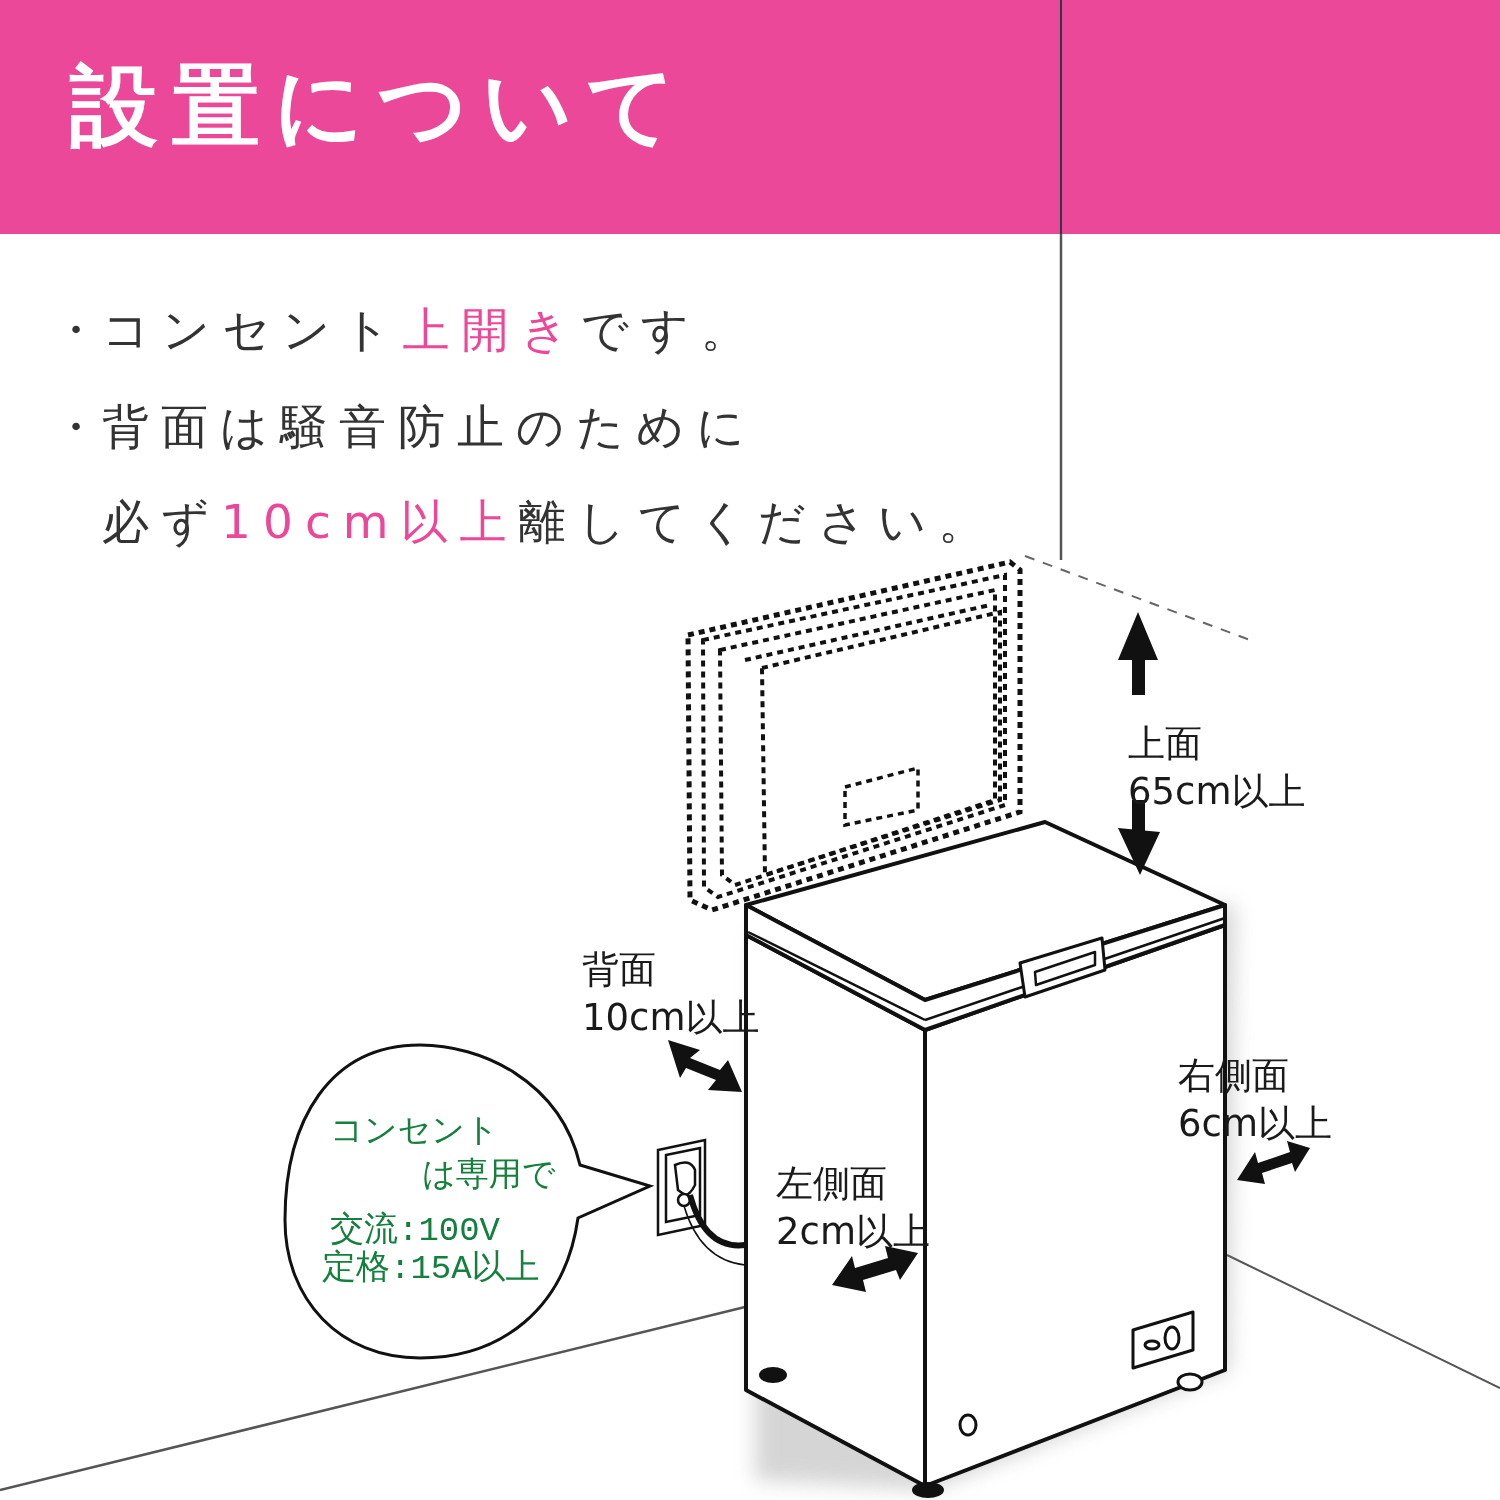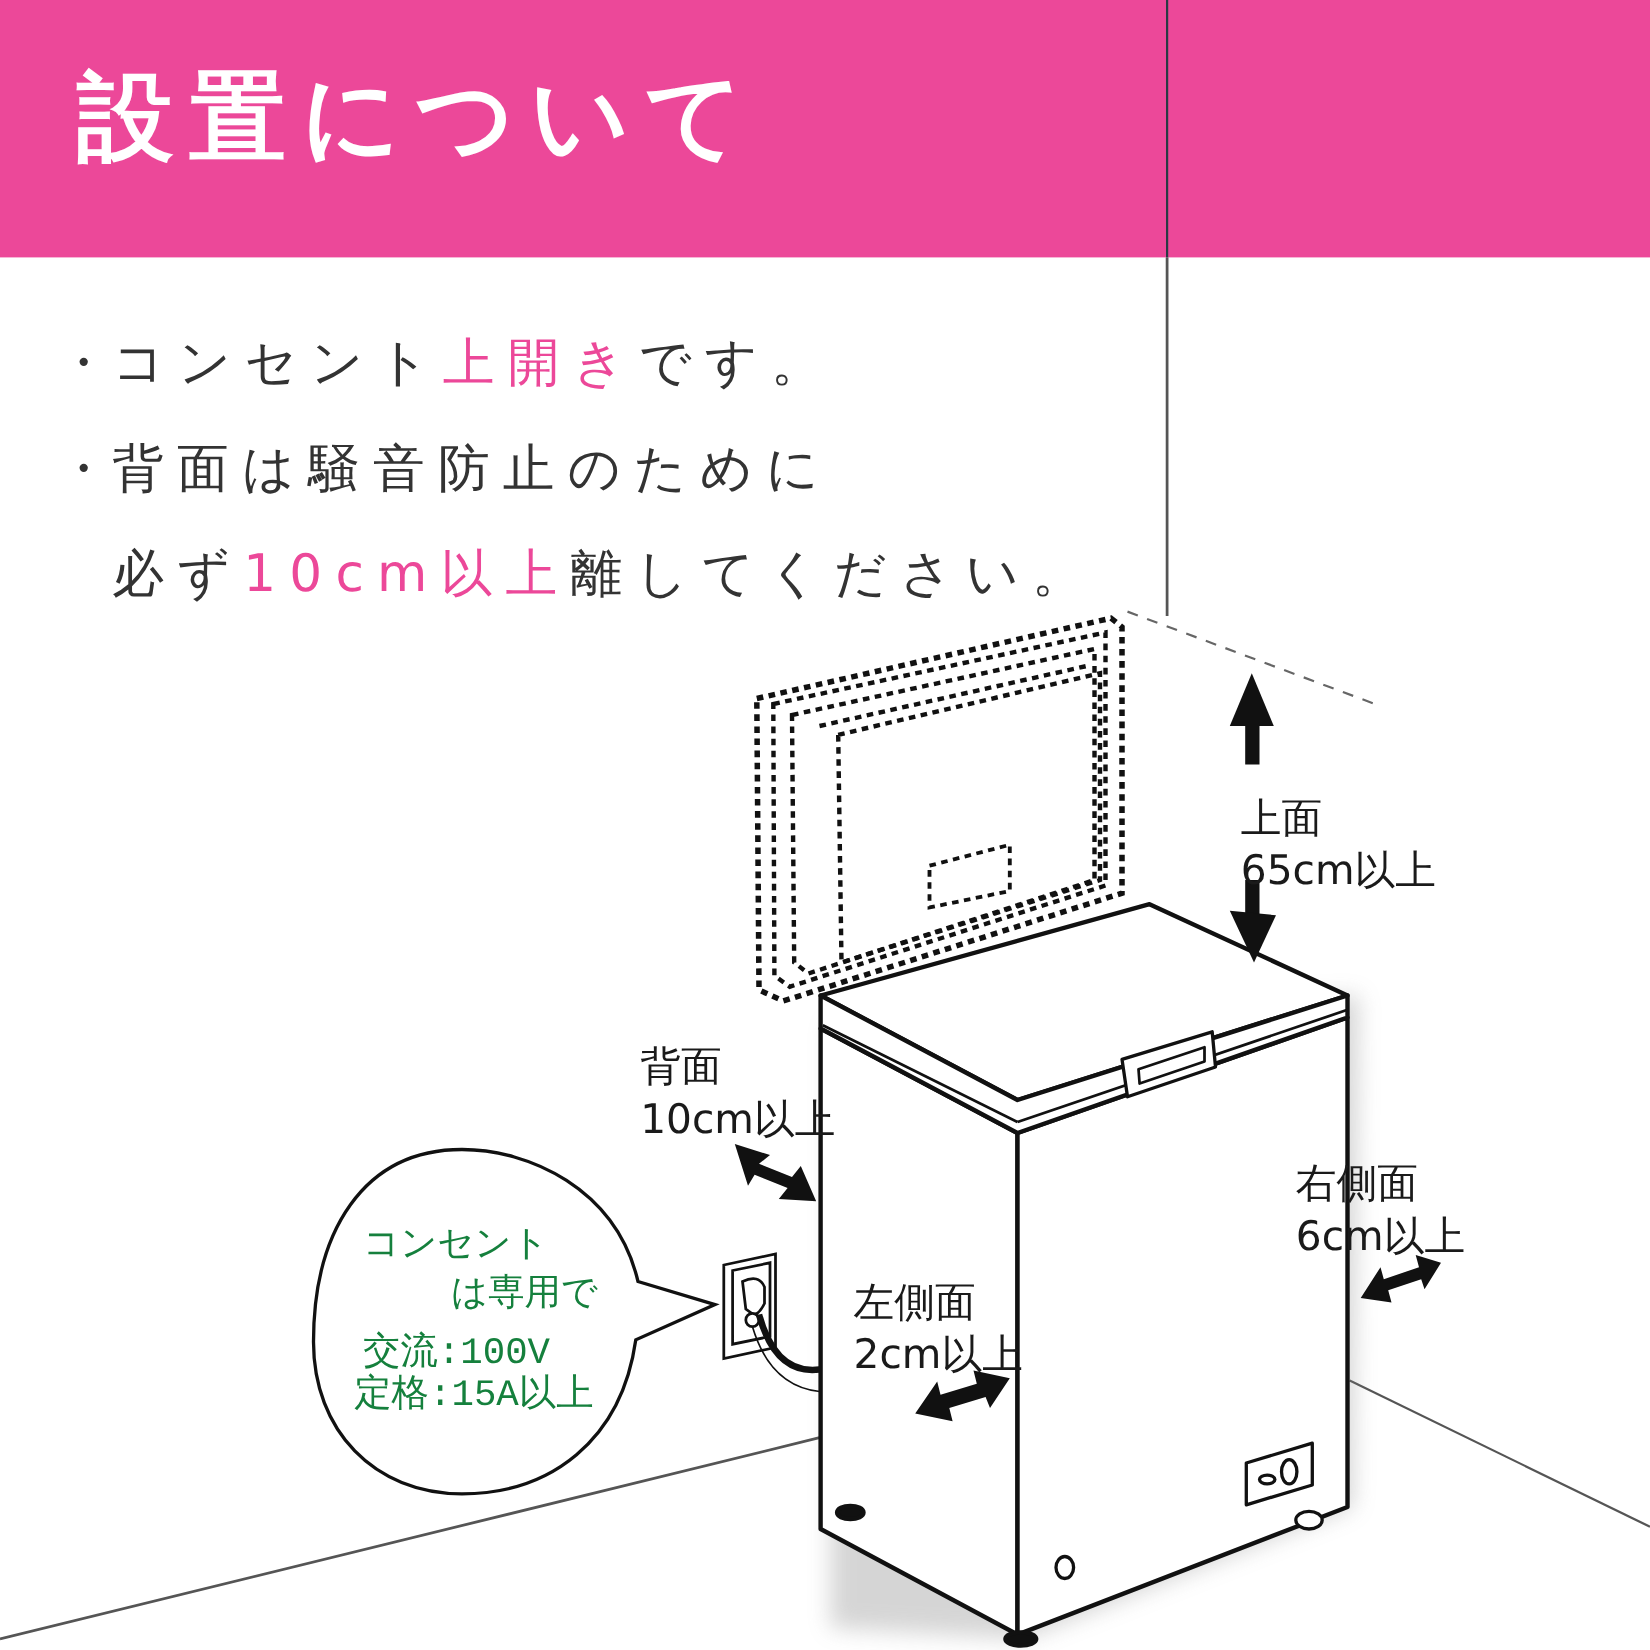--- a/index.html
+++ b/index.html
@@ -149,15 +149,15 @@
 <div class="label" style="left:776px; top:1140px;">
   <div>左側面</div>
   <div>2cm以上</div>
 </div>
 <div class="label" style="left:1178px; top:1032px;">
   <div>右側面</div>
   <div>6cm以上</div>
 </div>
 
 <div class="bubble-text bubble-title" style="left:330px; top:1112px;">コンセント</div>
-<div class="bubble-text bubble-title" style="left:410px; top:1156px;">は専用で</div>
+<div class="bubble-text bubble-title" style="left:422px; top:1156px;">は専用で</div>
 <div class="bubble-text bubble-spec" style="left:330px; top:1214px;">交流:100V</div>
 <div class="bubble-text bubble-spec" style="left:322px; top:1252px;">定格:15A以上</div>
 
 </body></html>

